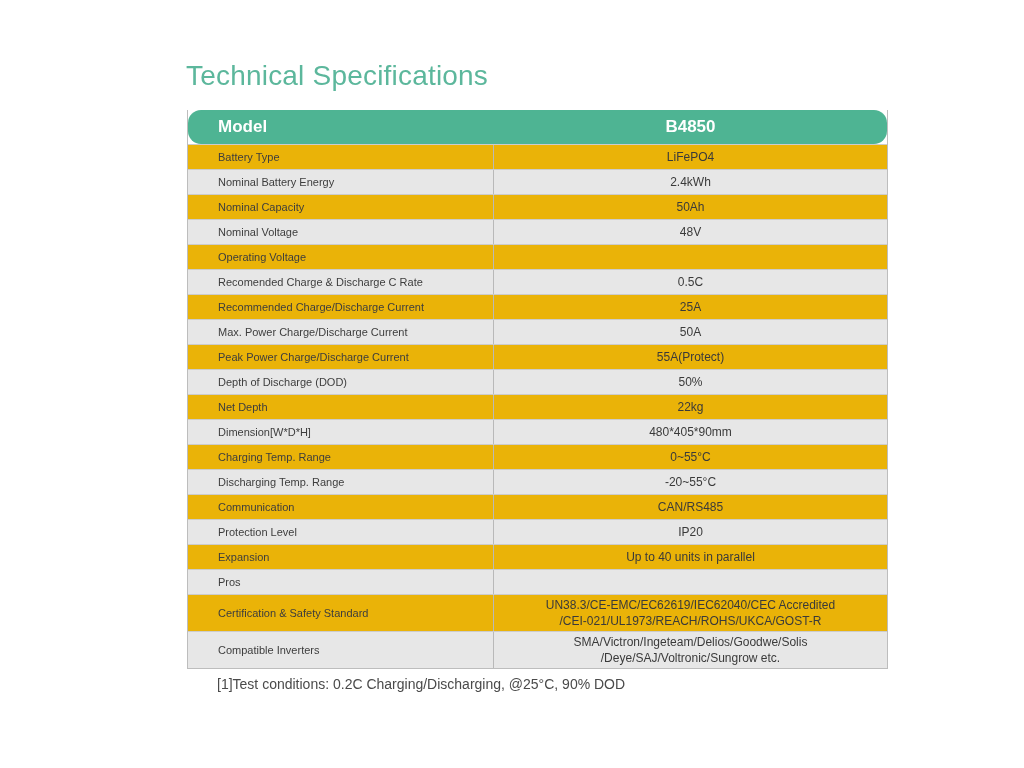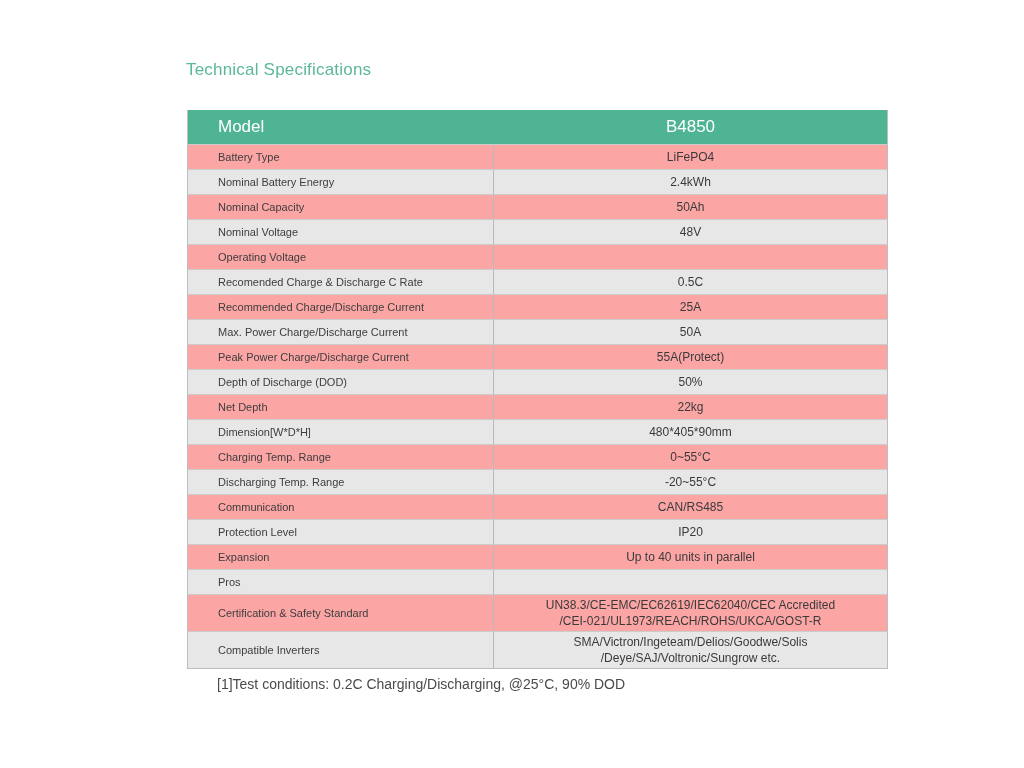--- a/index.html
+++ b/index.html
@@ -6,58 +6,59 @@
     margin: 0; padding: 0;
     width: 1024px; height: 768px;
     background: #ffffff;
     font-family: "Liberation Sans", sans-serif;
     position: relative;
     overflow: hidden;
   }
   .page-title {
     position: absolute;
     left: 186px; top: 60px;
-    font-size: 17px;
+    font-size: 28px;
     font-weight: 400;
     color: #5cb79c;
     letter-spacing: 0.2px;
     text-align: center;
   }
   .spec-table {
     position: absolute;
     left: 187px; top: 110px;
     width: 701px;
     border: 1px solid #bdbdbd;
     border-top: none;
     box-sizing: border-box;
     background: #fff;
   }
   .header-row {
     display: flex;
     align-items: center;
     height: 34px;
     background: #4eb493;
     color: #ffffff;
-    font-weight: normal;
+    font-weight: bold;
     font-size: 17px;
+    border-radius: 13px;
   }
   .h-model {
     width: 306px;
     padding-left: 30px;
     box-sizing: border-box;
   }
   .h-value {
     flex: 1;
     text-align: center;
   }
   .tbody .row {
     display: flex;
     min-height: 24px;
     border-top: 1px solid #cccccc;
-    background: #fca5a5;
+    background: #eab308;
   }
   .tbody .row:nth-child(even) { background: #e7e7e7; }
   .cell { box-sizing: border-box; }
   .cell.label {
     width: 306px;
     padding-left: 30px;
     padding-right: 6px;
     display: flex;
     align-items: center;
     font-size: 11px;

